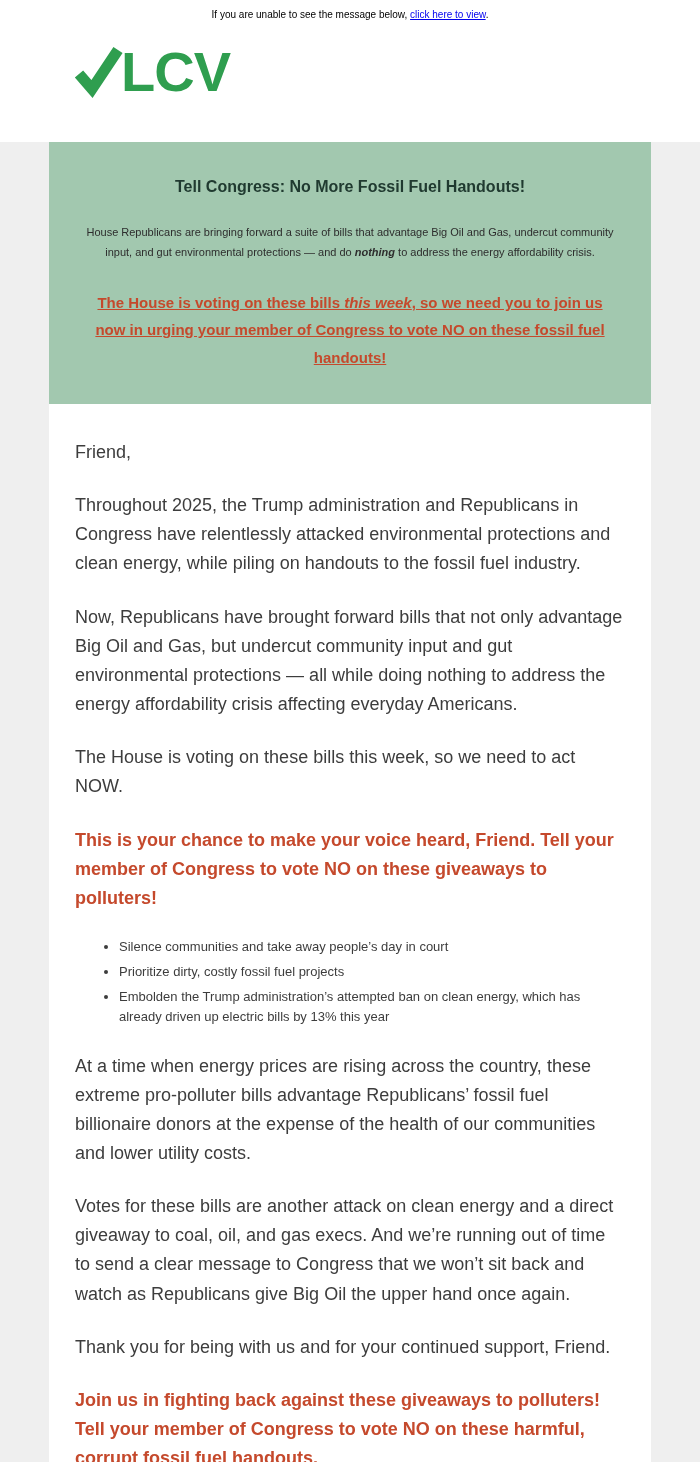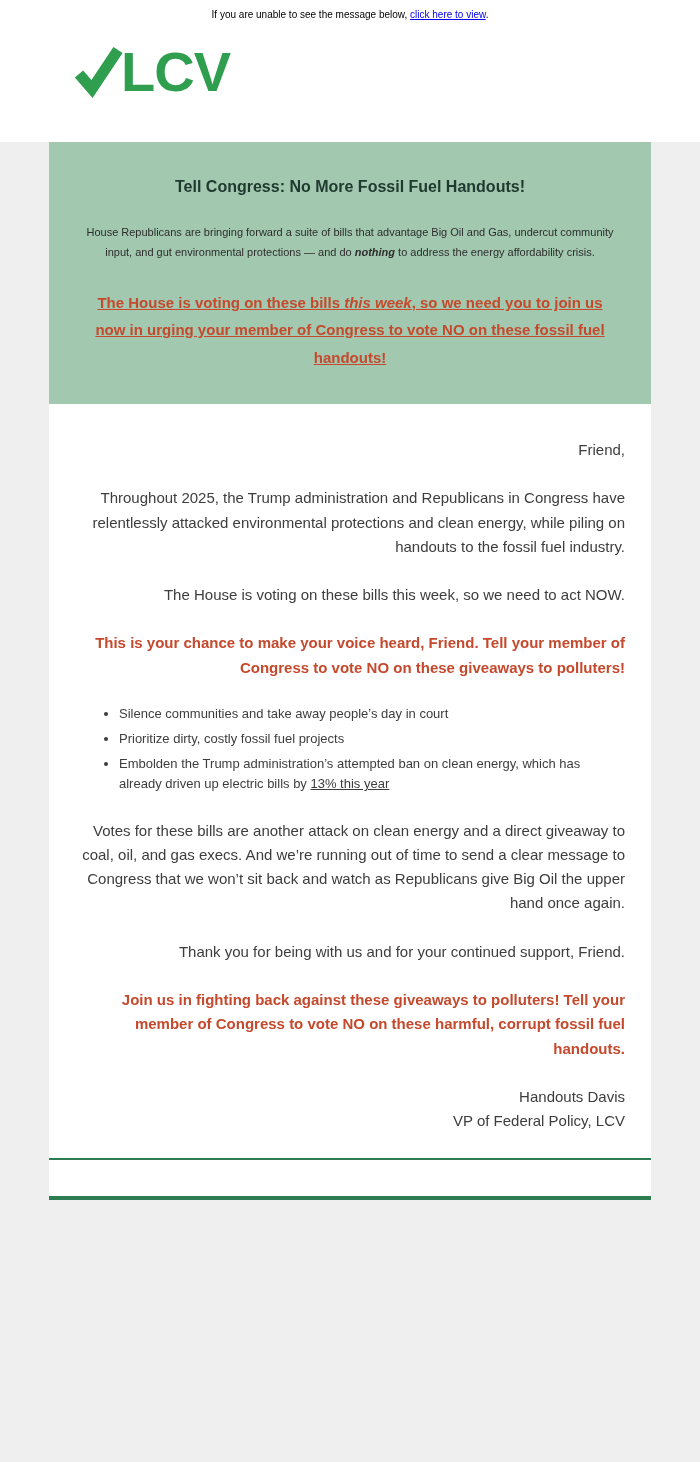--- a/index.html
+++ b/index.html
@@ -62,40 +62,39 @@
     font-weight: bold;
     color: #c5492c;
     text-decoration: underline;
     cursor: pointer;
     margin: 0 6px;
   }
   .hero-cta em { font-style: italic; }
 
   .letter { padding: 34px 26px 24px; }
   .letter p {
-    font-size: 15px;
+    font-size: 18px;
     line-height: 1.62;
     color: #3d3d3d;
     margin: 0 0 24px;
-    text-align: right;
   }
   .letter .tight { margin-bottom: 14px; }
   .letter ul { margin: 0 0 24px 0; padding-left: 44px; }
   .letter li {
     font-size: 13px;
     line-height: 1.55;
     color: #3d3d3d;
     margin-bottom: 5px;
   }
   .cta-body {
     color: #c5492c;
     font-weight: bold;
     cursor: pointer;
   }
-  .inline-link { color: #3d3d3d; text-decoration: underline; cursor: pointer; }
+  .inline-link { color: #3d3d3d; cursor: pointer; }
   .sig { margin-bottom: 0 !important; }
 
   .footer {
     border-top: 2px solid #2e7d52;
     border-bottom: 4px solid #2e7d52;
     padding: 10px 14px 26px;
     text-align: center;
   }
 </style>
 </head>
@@ -123,27 +122,29 @@
 
   <div class="hero">
     <h1>Tell Congress: No More Fossil Fuel Handouts!</h1>
     <p><span>House Republicans are bringing forward a suite of bills that advantage Big Oil and Gas, undercut community input, and gut environmental protections — and do </span><span class="bi">nothing</span><span> to address the energy affordability crisis.</span></p>
     <a class="hero-cta"><span>The House is voting on these bills </span><em>this week</em><span>, so we need you to join us now in urging your member of Congress to vote NO on these fossil fuel handouts!</span></a>
   </div>
 
   <div class="letter">
     <p>Friend,</p>
     <p>Throughout 2025, the Trump administration and Republicans in Congress have relentlessly attacked environmental protections and clean energy, while piling on handouts to the fossil fuel industry.</p>
+    <p>Now, Republicans have brought forward bills that not only advantage Big Oil and Gas, but undercut community input and gut environmental protections — all while doing nothing to address the energy affordability crisis affecting everyday Americans.</p>
     <p>The House is voting on these bills this week, so we need to act NOW.</p>
     <p><a class="cta-body">This is your chance to make your voice heard, Friend. Tell your member of Congress to vote NO on these giveaways to polluters!</a></p>
     <ul>
       <li>Silence communities and take away people’s day in court</li>
       <li>Prioritize dirty, costly fossil fuel projects</li>
       <li><span>Embolden the Trump administration’s attempted ban on clean energy, which has already driven up electric bills by </span><a class="inline-link">13% this year</a></li>
     </ul>
+    <p>At a time when energy prices are rising across the country, these extreme pro-polluter bills advantage Republicans’ fossil fuel billionaire donors at the expense of the health of our communities and lower utility costs.</p>
     <p>Votes for these bills are another attack on clean energy and a direct giveaway to coal, oil, and gas execs. And we’re running out of time to send a clear message to Congress that we won’t sit back and watch as Republicans give Big Oil the upper hand once again.</p>
     <p>Thank you for being with us and for your continued support, Friend.</p>
     <p><a class="cta-body">Join us in fighting back against these giveaways to polluters! Tell your member of Congress to vote NO on these harmful, corrupt fossil fuel handouts.</a></p>
     <p class="sig">
       <span>Handouts Davis</span><br>
       <span>VP of Federal Policy, LCV</span>
     </p>
   </div>
 
   <div class="footer">

